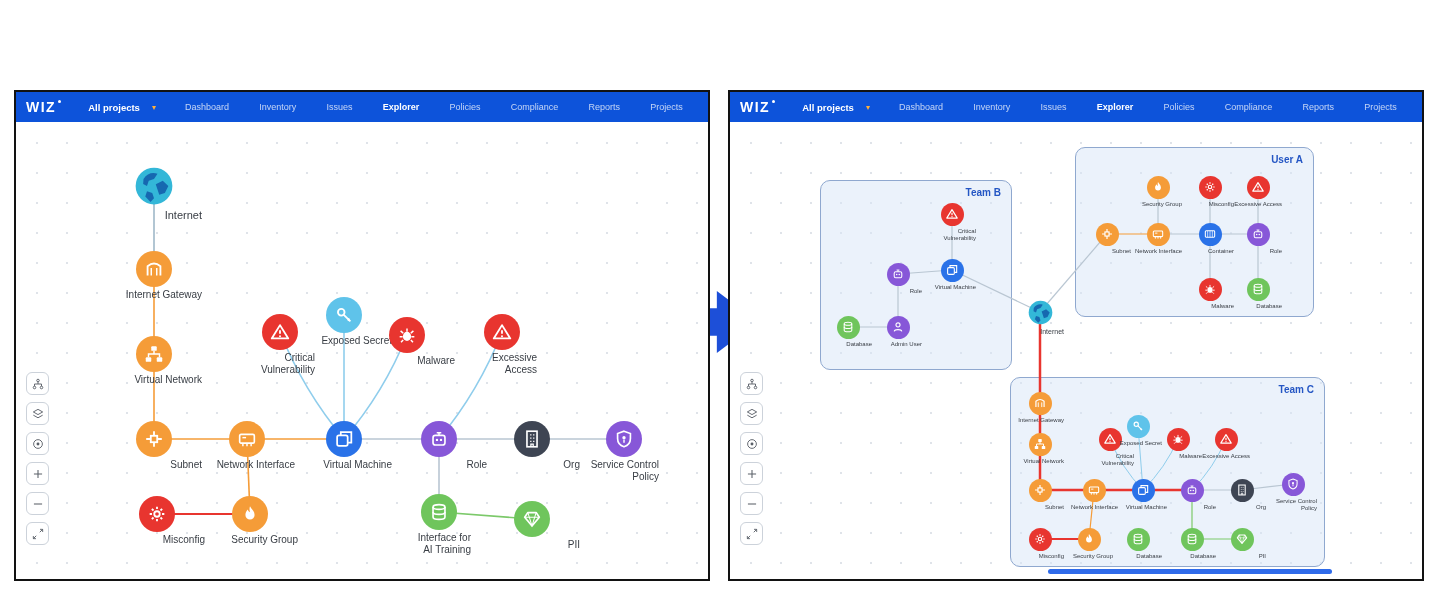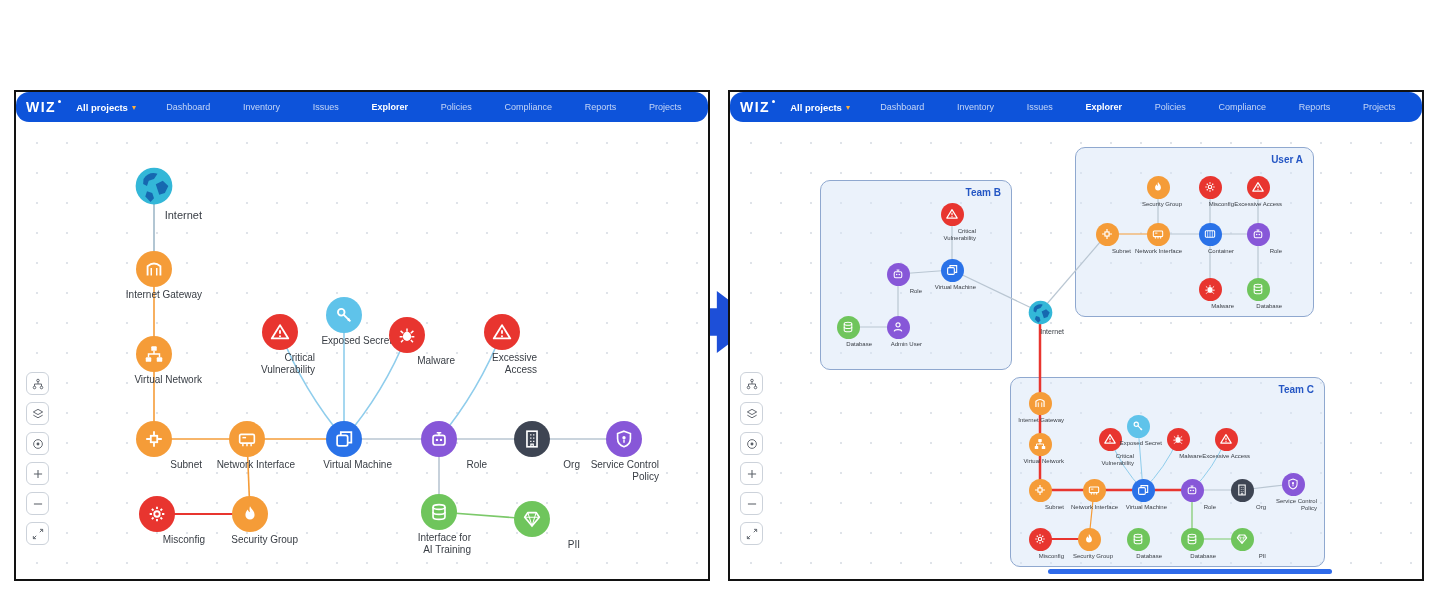--- a/index.html
+++ b/index.html
@@ -15,26 +15,26 @@
   .arrow { position:absolute; left:660px; top:291px; width:98px; height:62px;
            background:var(--arrow-blue,#1d4fd8);
            clip-path:polygon(0% 28%,58% 28%,58% 0%,100% 50%,58% 100%,58% 72%,0% 72%); }
 
   .panel { position:absolute; top:90px; width:696px; height:491px; border:2px solid #121212;
            background:#fff; overflow:hidden; }
   .panel.left  { left:14px; }
   .panel.right { left:728px; }
 
   .topnav { height:30px; background:var(--nav-blue,#0d53da); display:flex; align-items:center;
-            padding:0 10px;border-radius:13px; }
+            padding:0 10px; }
   .nav-logo { color:#fff; font-weight:bold; font-size:14px; letter-spacing:1.5px; position:relative; }
   .nav-logo::after { content:""; position:absolute; top:1px; right:-5px; width:3px; height:3px;
                      border-radius:50%; background:#fff; }
   .nav-project { color:#fff; font-weight:bold; font-size:9.5px; display:flex; align-items:center;
-                 gap:4px; margin-left:20px; cursor:pointer; white-space:nowrap; }
+                 gap:12px; margin-left:32px; cursor:pointer; white-space:nowrap; }
   .caret { color:#ffb03a; font-size:8px; }
   .nav-items { flex:1; display:flex; justify-content:space-around; margin-left:14px; }
   .nav-item { color:rgba(255,255,255,.75); font-size:9px; cursor:pointer; white-space:nowrap; }
   .nav-item.active { color:#fff; font-weight:bold; }
 
   .canvas { position:relative; width:100%; height:459px; overflow:hidden; background:#fff;
             background-image:radial-gradient(circle,#dfe3e9 1.1px,transparent 1.3px);
             background-size:30px 30px; background-position:6px 6px; }
 
   .edges { position:absolute; left:0; top:0; pointer-events:none; }

